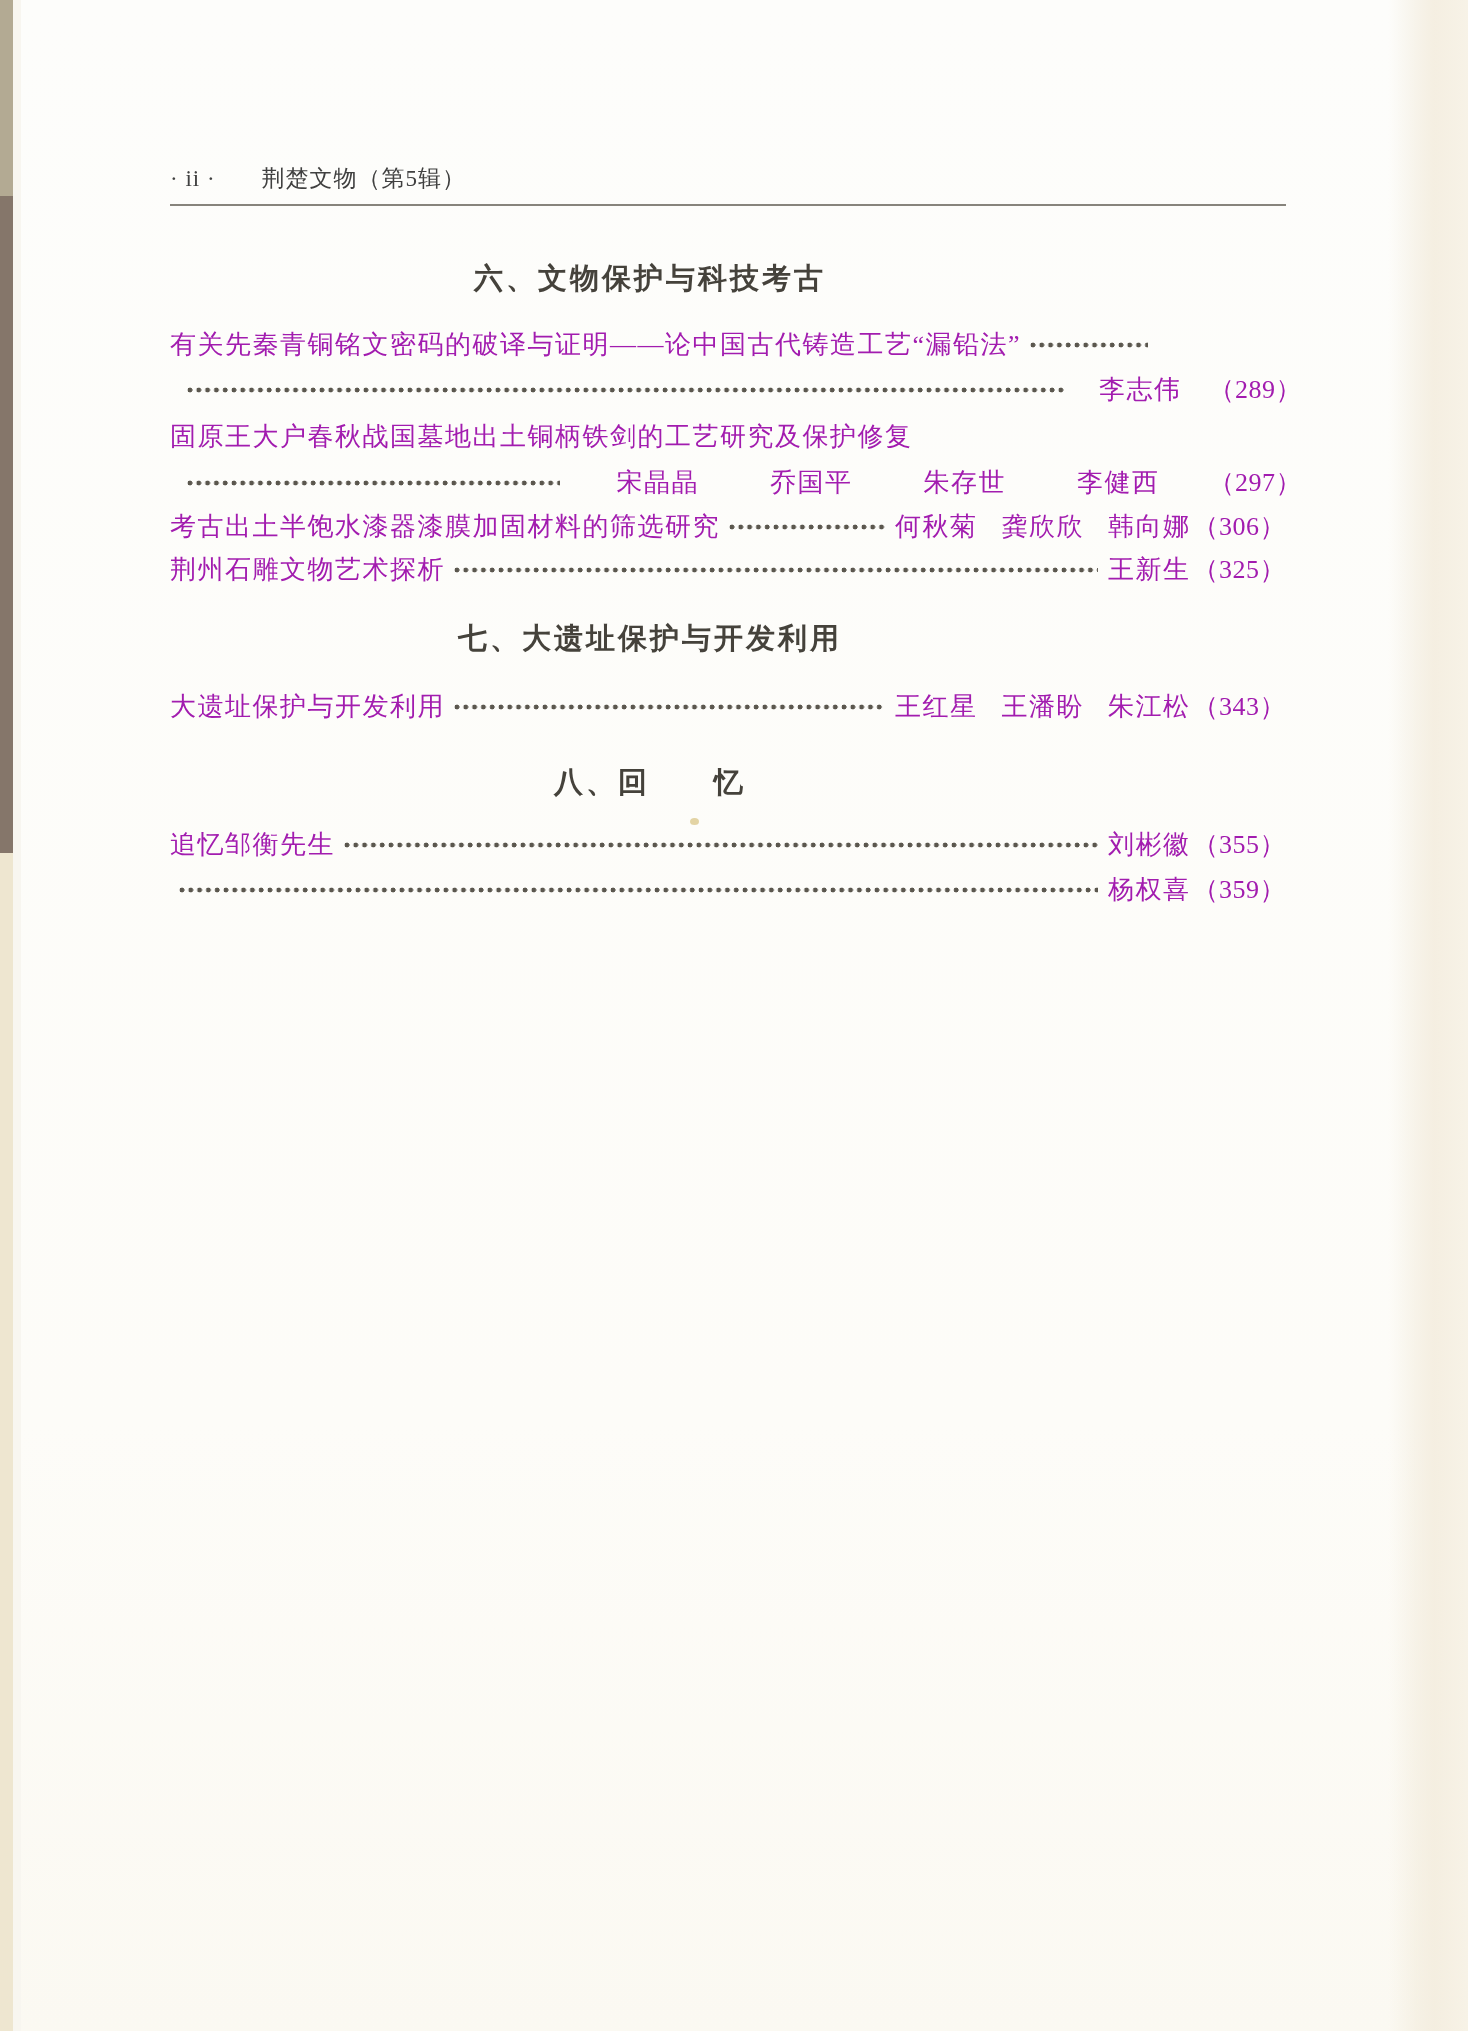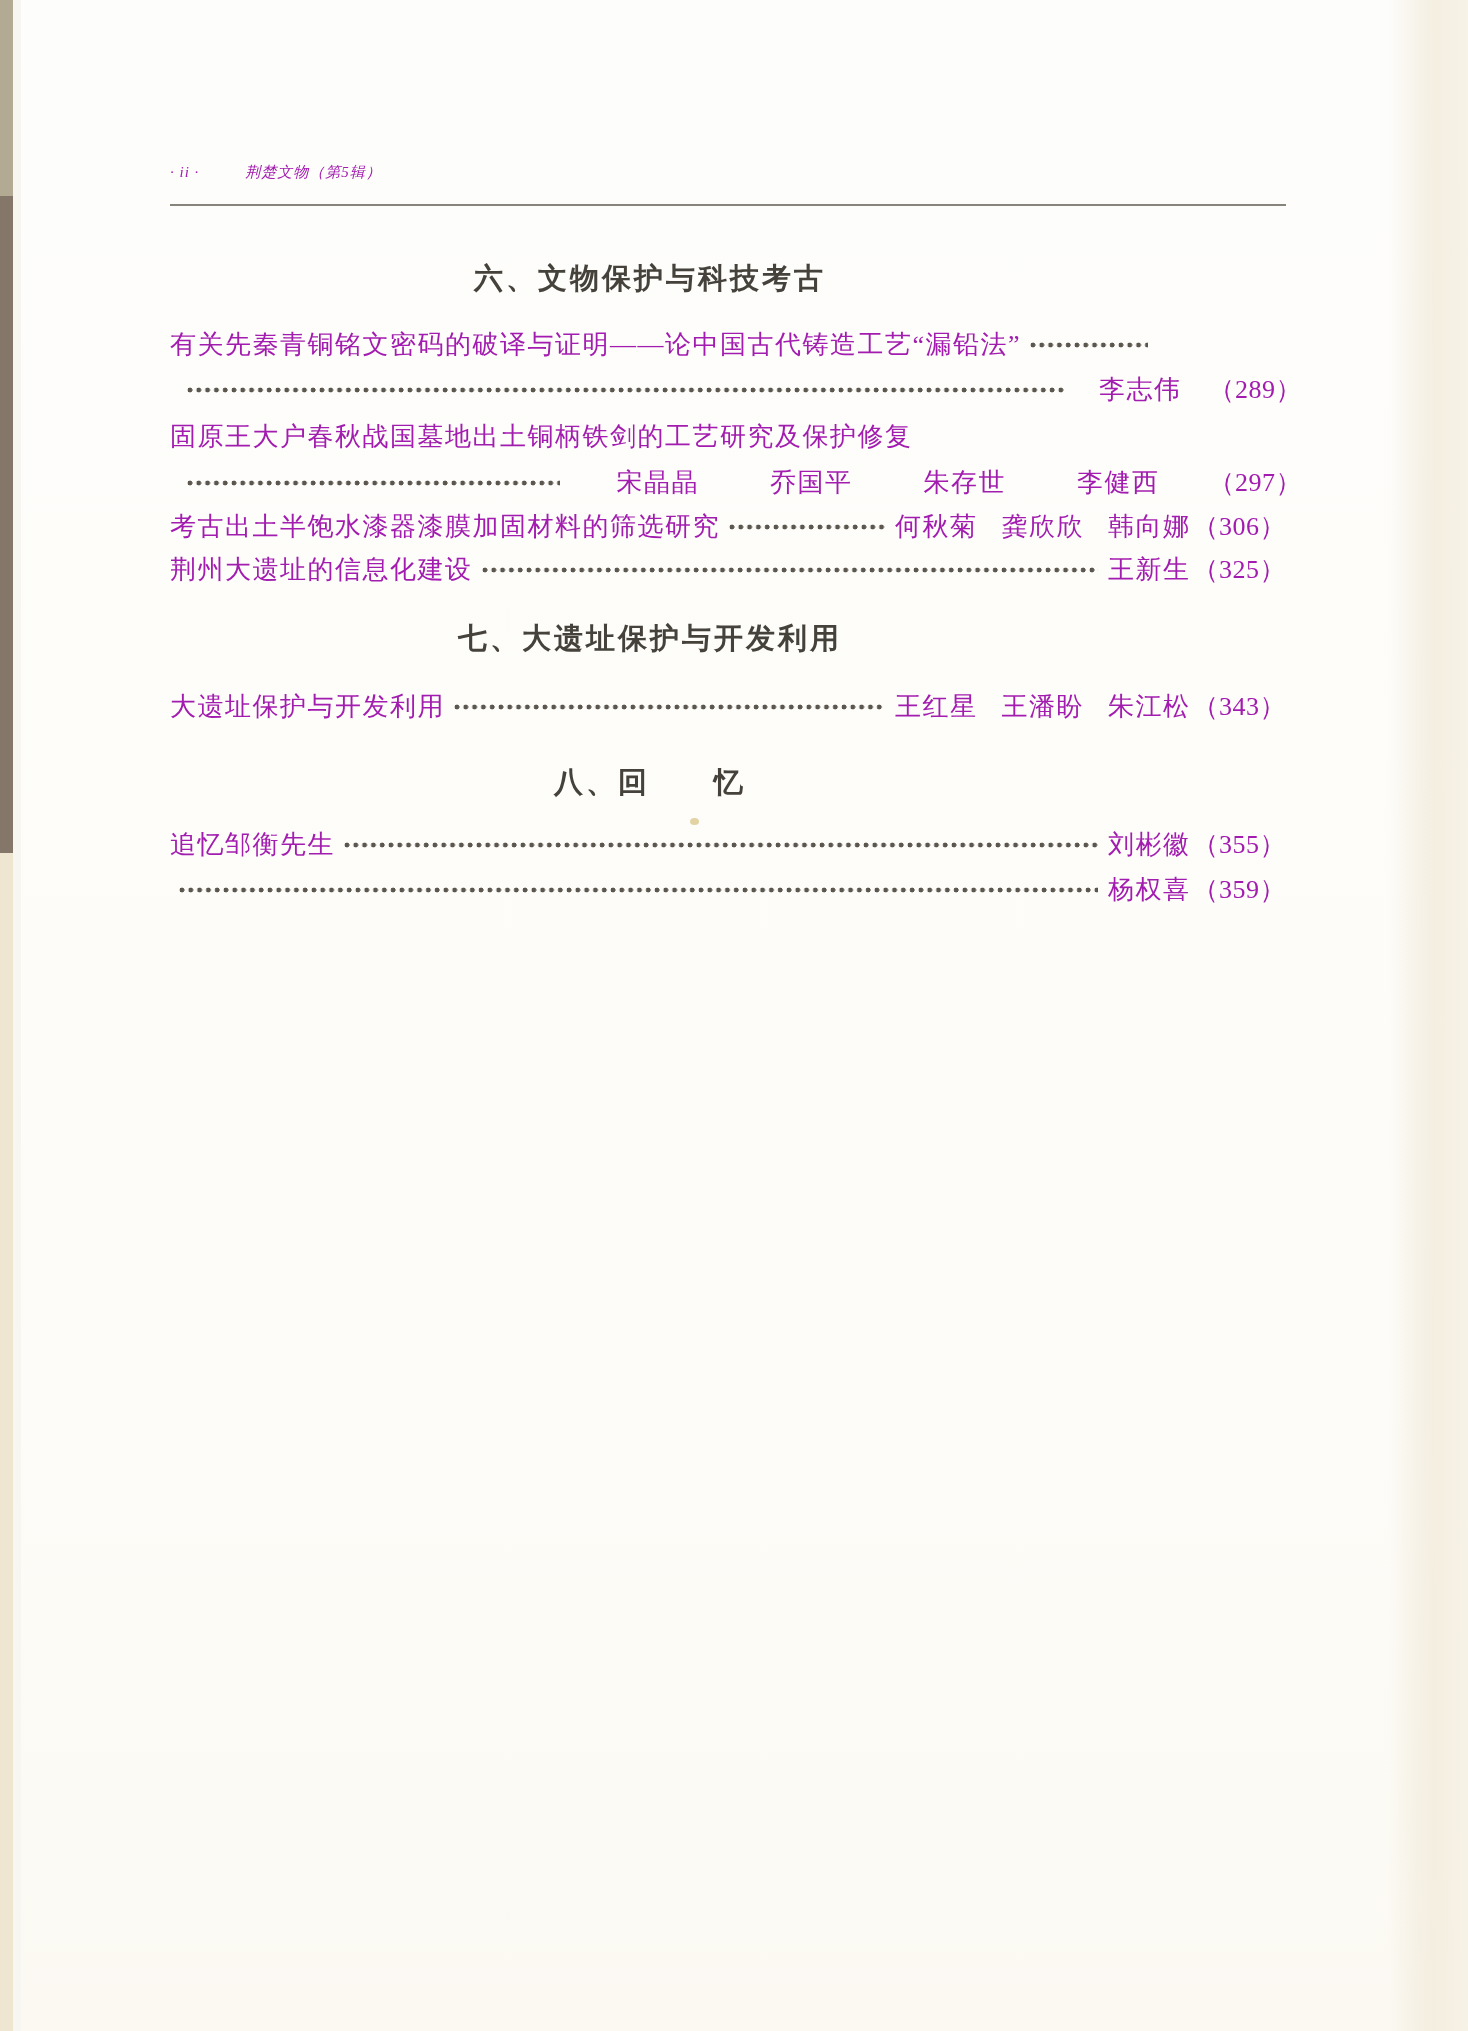--- a/index.html
+++ b/index.html
@@ -29,21 +29,21 @@
       rgba(247,242,230,0.95) 80px);
   }
   .speck { position:absolute; left:690px; top:818px; width:9px; height:7px;
            background:#d9c687; border-radius:50%; opacity:.75; }
 
   .content { position:absolute; left:170px; top:0; width:1116px; }
 
   .header-row {
     position:absolute; top:163px; left:0;
     display:flex; align-items:baseline; gap:46px;
-    font-size:15px; letter-spacing:1px; color:#a21caf;font-style:italic;
+    font-size:23px; letter-spacing:1px; color:#404040;
   }
   .rule { position:absolute; top:204px; left:0; width:1116px; height:2px; background:#87847c; }
 
   .heading {
     position:absolute; left:0; width:960px; text-align:center;
     font-family:"Liberation Sans", sans-serif; font-weight:bold;
     font-size:29px; letter-spacing:3px; color:#45423b;
     height:40px; line-height:40px; white-space:nowrap;
   }
 
@@ -116,21 +116,21 @@
   <div class="row" style="top:509px;">
     <span class="t">考古出土半饱水漆器漆膜加固材料的筛选研究</span>
     <span class="leader"></span>
     <span class="author">何秋菊</span>
     <span class="author">龚欣欣</span>
     <span class="author">韩向娜</span>
     <span class="pageno">（306）</span>
   </div>
 
   <div class="row" style="top:552px;">
-    <span class="t">荆州大遗址的信息化建设</span>
+    <span class="t">荆州石雕文物艺术探析</span>
     <span class="leader"></span>
     <span class="author">王新生</span>
     <span class="pageno">（325）</span>
   </div>
 
   <div class="heading" style="top:618px;">七、大遗址保护与开发利用</div>
 
   <div class="row" style="top:689px;">
     <span class="t">大遗址保护与开发利用</span>
     <span class="leader"></span>

